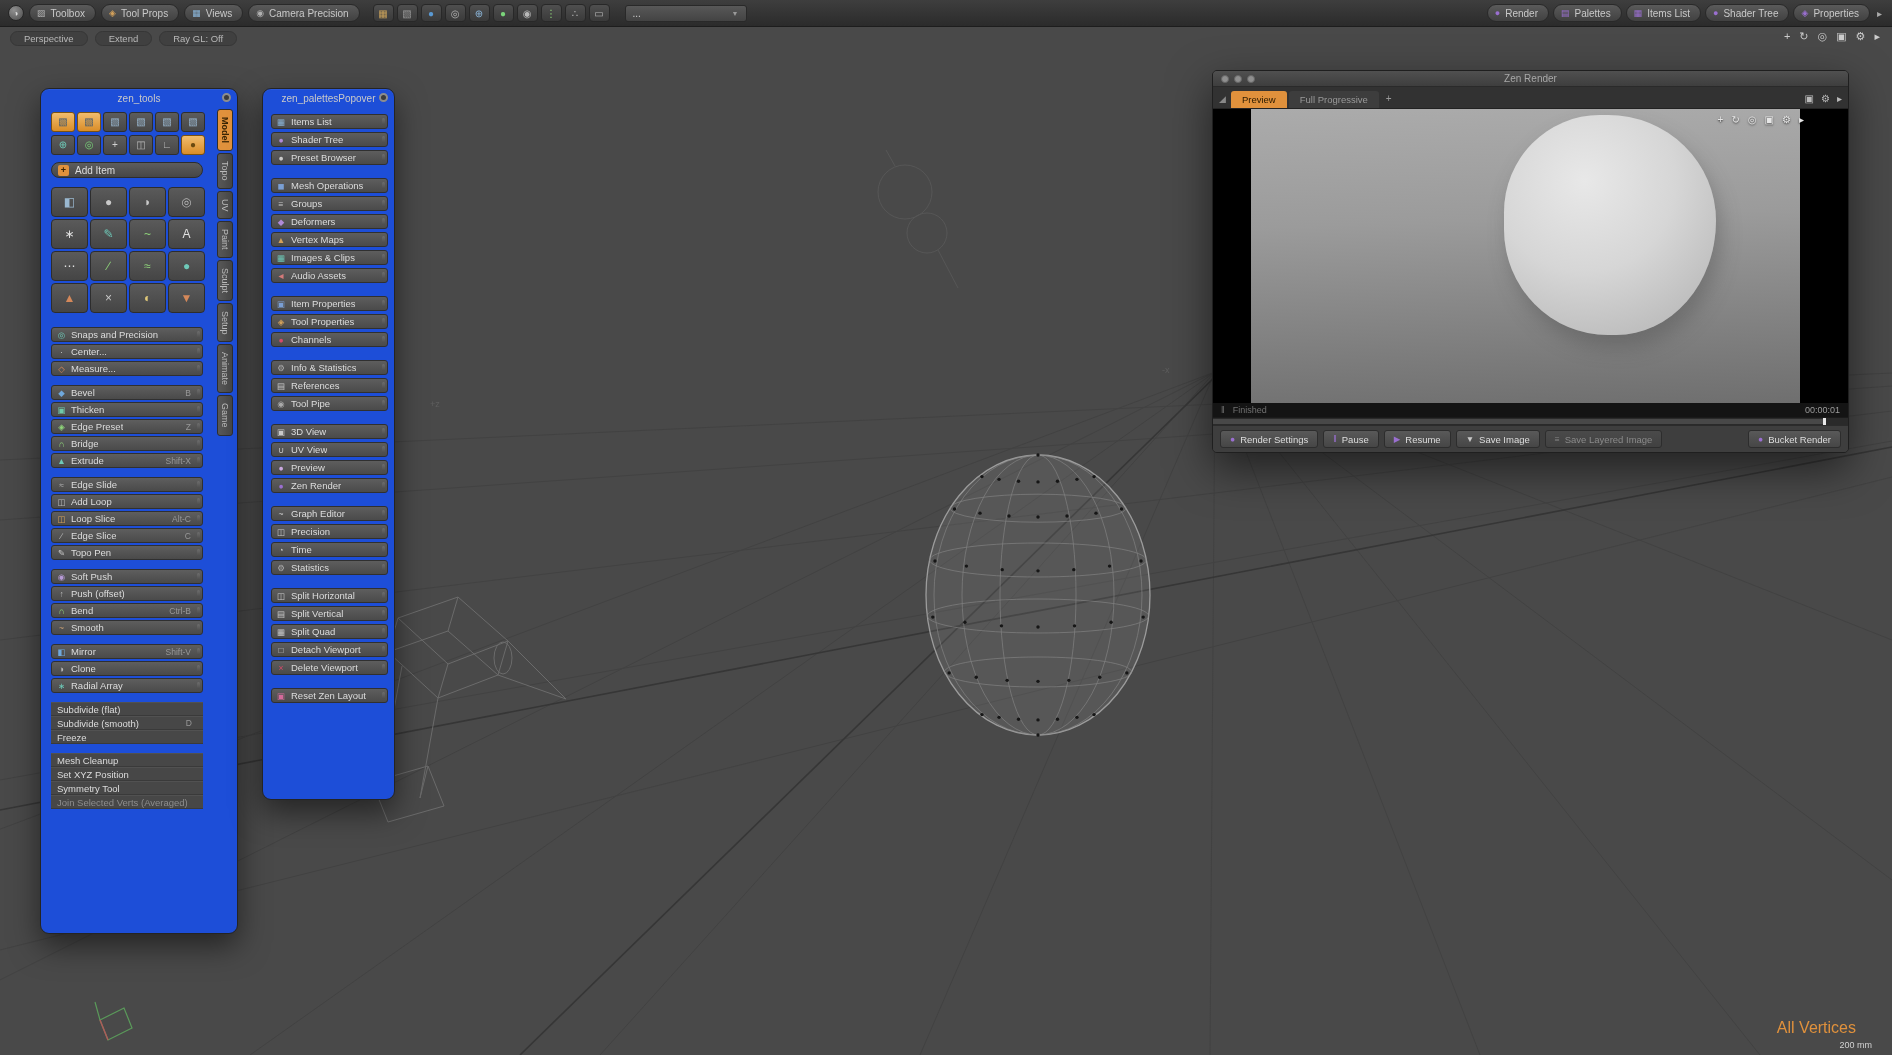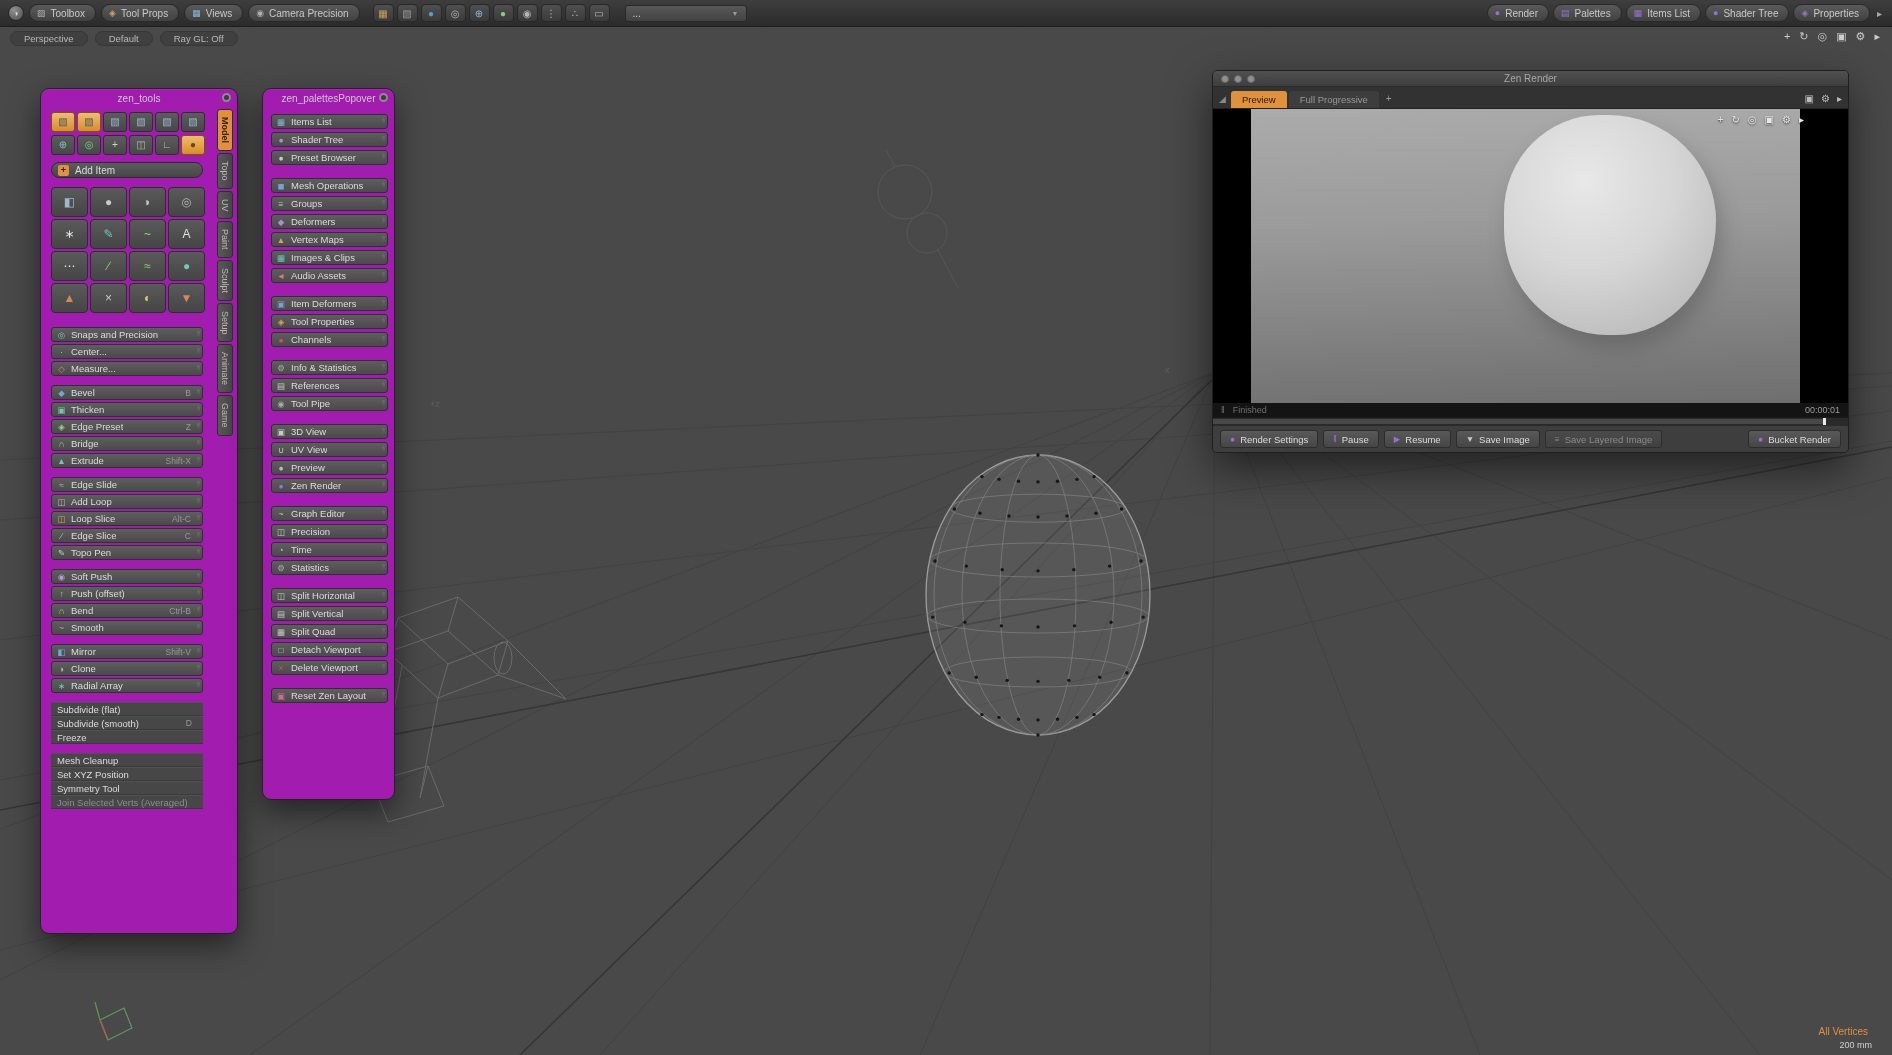--- a/index.html
+++ b/index.html
@@ -32,25 +32,25 @@
   .vb-pill{height:15px;padding:0 13px;background:rgba(64,64,64,.95);border:1px solid #363636;
     border-radius:8px;color:#b8b8b8;font-size:9.5px;display:flex;align-items:center;white-space:nowrap}
   .view-bar-icons{position:absolute;top:30px;right:12px;display:flex;gap:9px;z-index:12;
     color:#cdcdcd;font-size:11px}
 
   
   .vp-svg{position:absolute;left:0;top:0;z-index:1}
   .vp-label{position:absolute;color:#5e5e5e;font-size:9px;z-index:2}
   .vp-label.zl{left:430px;top:399px}
   .vp-label.xl{left:1162px;top:365px}
-  .status-vertices{position:absolute;right:24px;bottom:18px;color:#e0913c;font-size:10px;z-index:2}
+  .status-vertices{position:absolute;right:36px;bottom:18px;color:#e0913c;font-size:16px;z-index:2}
   .status-units{position:absolute;right:20px;bottom:5px;color:#d2d2d2;font-size:9px;z-index:2}
 
   
-  .panel{position:absolute;background:#a21caf;border:1px solid #242424;border-radius:9px;z-index:20;
+  .panel{position:absolute;background:#1d4ed8;border:1px solid #242424;border-radius:9px;z-index:20;
     box-shadow:0 12px 30px rgba(0,0,0,.5), inset 0 1px 0 rgba(255,255,255,.06)}
   .panel-title{height:18px;display:flex;align-items:center;justify-content:center;
     color:#c9c9c9;font-size:10px;position:relative;overflow:hidden;white-space:nowrap}
   .target{position:absolute;right:6px;top:4px;width:9px;height:9px;border:2px solid #8d8d8d;border-radius:50%;background:#3b3b3b}
 
   
   .zen-tools{left:40px;top:88px;width:198px;height:846px}
   .zt-body{position:relative;padding:2px 28px 8px 10px}
   .mode-row{display:grid;grid-template-columns:repeat(6,24px);gap:2px;margin-top:3px}
   .mode-btn{height:20px;border-radius:3px;background:linear-gradient(#5c5c5c,#474747);
@@ -338,21 +338,21 @@
     </div>
   <span class="tb-arrow">▸</span>
 </div>
 
 <div class="view-bar">
 
 <div class="vb-pill">
       <span>Perspective</span>
     </div>
     <div class="vb-pill">
-      <span>Default</span>
+      <span>Extend</span>
     </div>
     <div class="vb-pill">
       <span>Ray GL: Off</span>
     </div>
   </div>
 <div class="view-bar-icons">
 
 <span>+</span>
     <span>↻</span>
     <span>◎</span>
@@ -670,21 +670,21 @@
       <div class="prow">
         <span class="ric" style="color: rgb(110, 201, 184);">▦</span>
         <span class="rlabel">Images &amp; Clips</span>
       </div>
       <div class="prow">
         <span class="ric" style="color: rgb(212, 122, 122);">◄</span>
         <span class="rlabel">Audio Assets</span>
       </div>
       <div class="prow gap">
         <span class="ric" style="color: rgb(122, 159, 212);">▣</span>
-        <span class="rlabel">Item Deformers</span>
+        <span class="rlabel">Item Properties</span>
       </div>
       <div class="prow">
         <span class="ric" style="color: rgb(212, 161, 90);">◈</span>
         <span class="rlabel">Tool Properties</span>
       </div>
       <div class="prow">
         <span class="ric" style="color: rgb(212, 74, 106);">●</span>
         <span class="rlabel">Channels</span>
       </div>
       <div class="prow gap">

